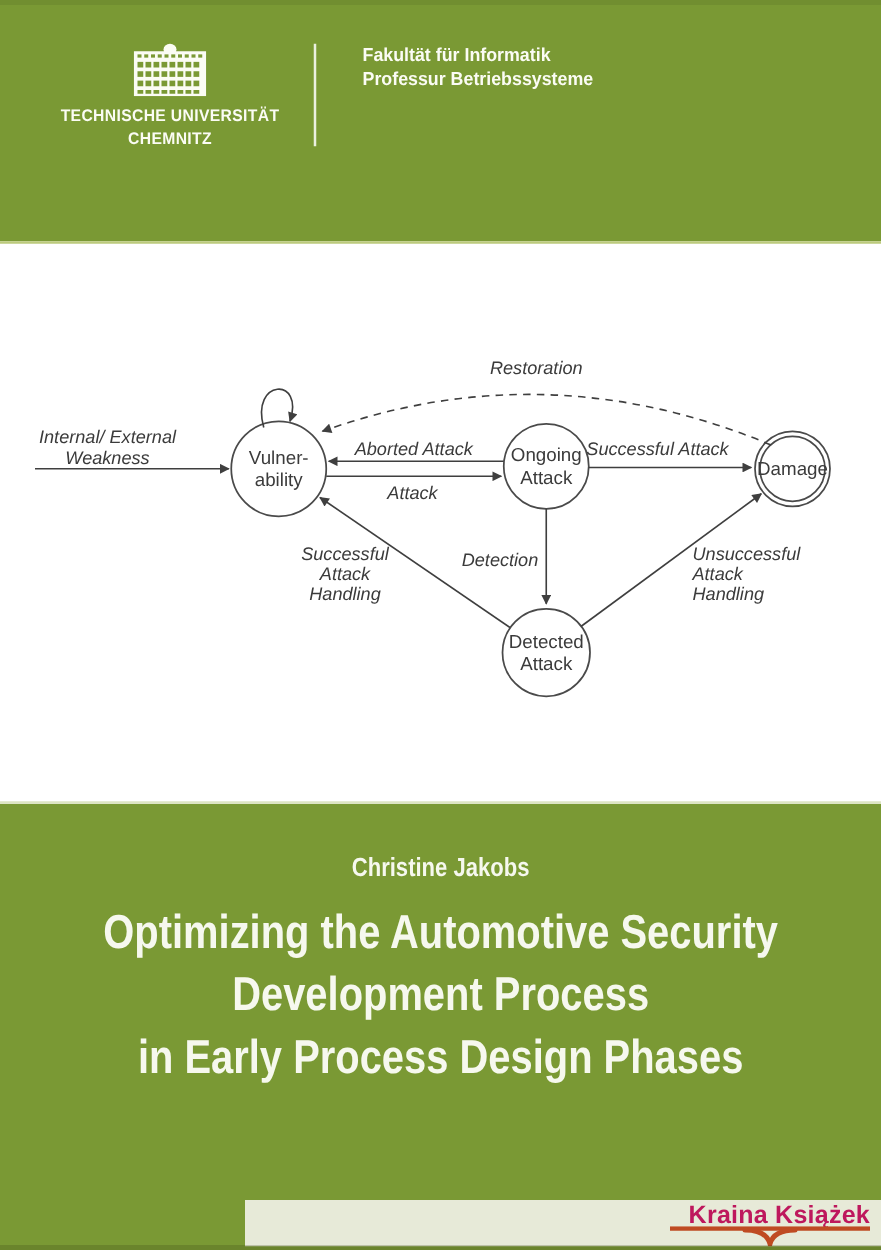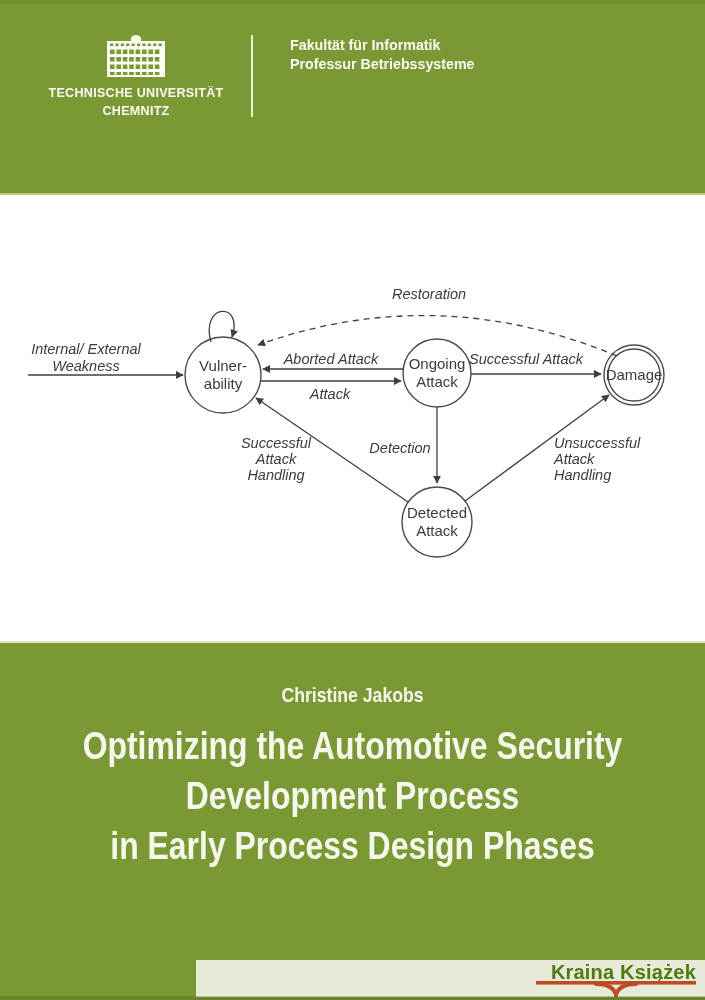--- a/index.html
+++ b/index.html
@@ -42,21 +42,21 @@
   .book-title{
     position:absolute;left:0;top:721px;width:705px;text-align:center;
     color:#f6f8ee;font-size:38px;font-weight:bold;line-height:50px;
     transform:scaleX(.84);transform-origin:center;
   }
   
   .shop-bar{position:absolute;left:196px;top:960px;width:509px;height:37px;background:#e7ead8;}
   .shop-mark{position:absolute;right:7px;top:0;width:165px;height:37px;}
   .shop-text{
     position:absolute;right:2px;top:1px;white-space:nowrap;
-    color:#4d7c0f;font-size:20px;font-weight:bold;letter-spacing:.2px;
+    color:#be185d;font-size:20px;font-weight:bold;letter-spacing:.2px;
   }
   .shop-logo{position:absolute;right:0;top:21px;width:162px;height:16px;}
   .bottom-strip{position:absolute;left:0;bottom:0;width:705px;height:4px;background:rgba(60,70,20,0.25);}
 </style>
 </head>
 <body>
 
 <div class="page">
   <div class="top-edge"></div>
 

